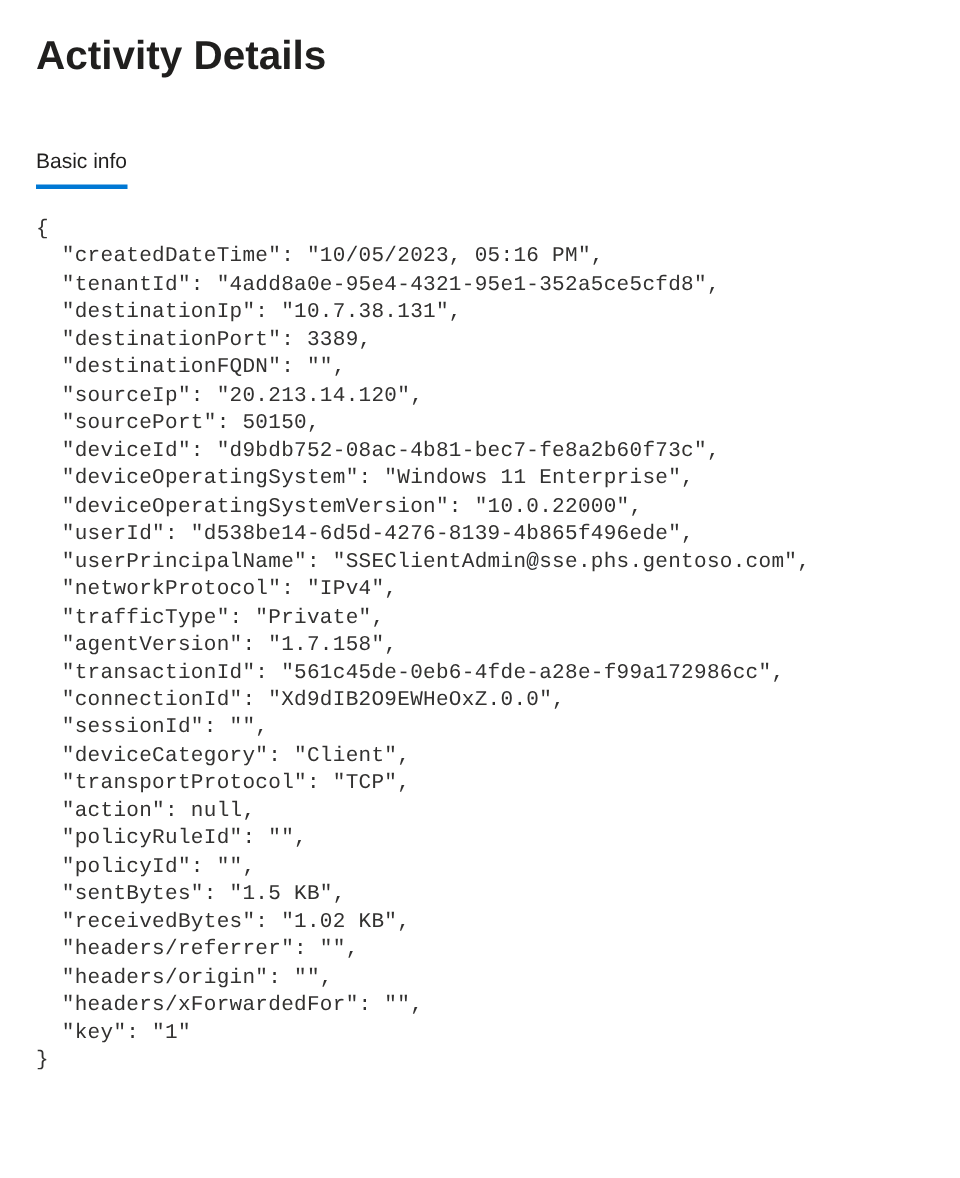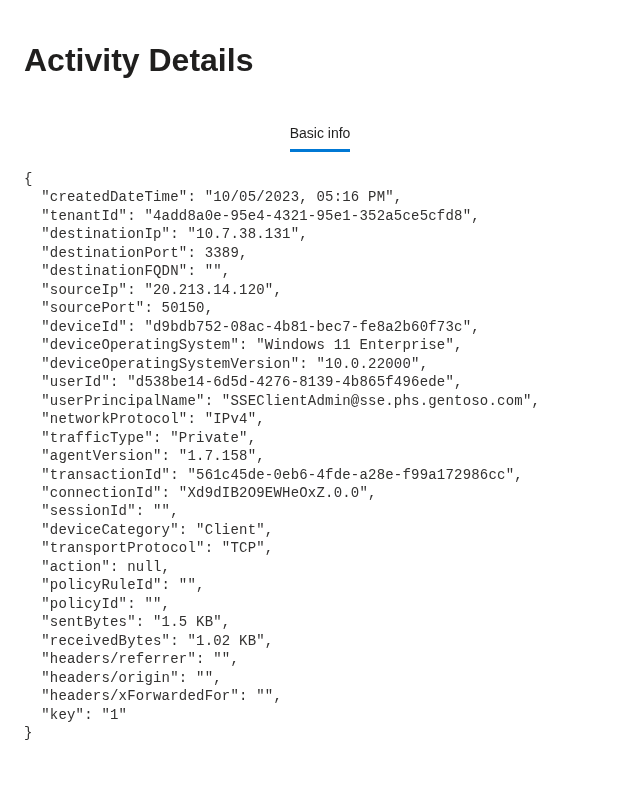--- a/index.html
+++ b/index.html
@@ -5,30 +5,28 @@
     * { box-sizing: border-box; margin: 0; padding: 0; }
     body {
       font-family: "Segoe UI", -apple-system, sans-serif;
       background: #ffffff;
       width: 640px;
       height: 785px;
       padding: 22px 24px;
       color: #323130;
     }
     .page-title {
-      font-size: 32px;
+      font-size: 27px;
       font-weight: 600;
       color: #201f1e;
       margin-bottom: 46px;
-      margin-top: 20px;
     }
     .tab-row {
       display: flex;
       margin-bottom: 18px;
-      justify-content: center;
     }
     .tab {
       font-size: 14px;
       font-weight: 400;
       color: #201f1e;
       padding-bottom: 8px;
       border-bottom: 3px solid #0078d4;
       cursor: pointer;
     }
     .json-block {

